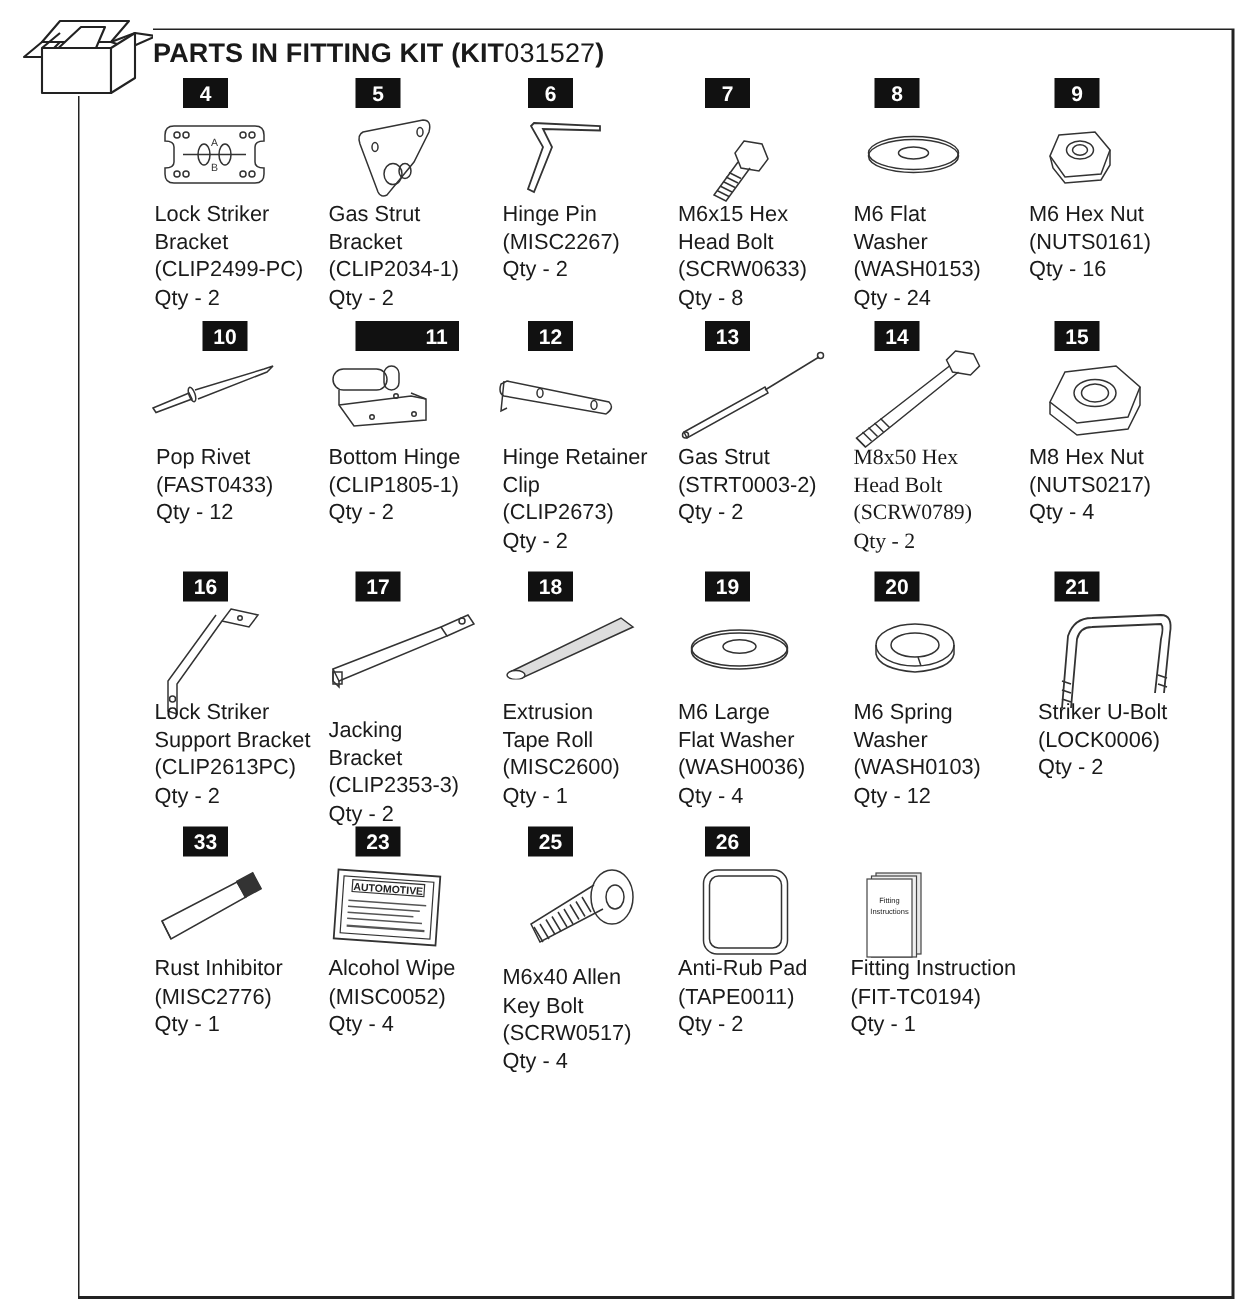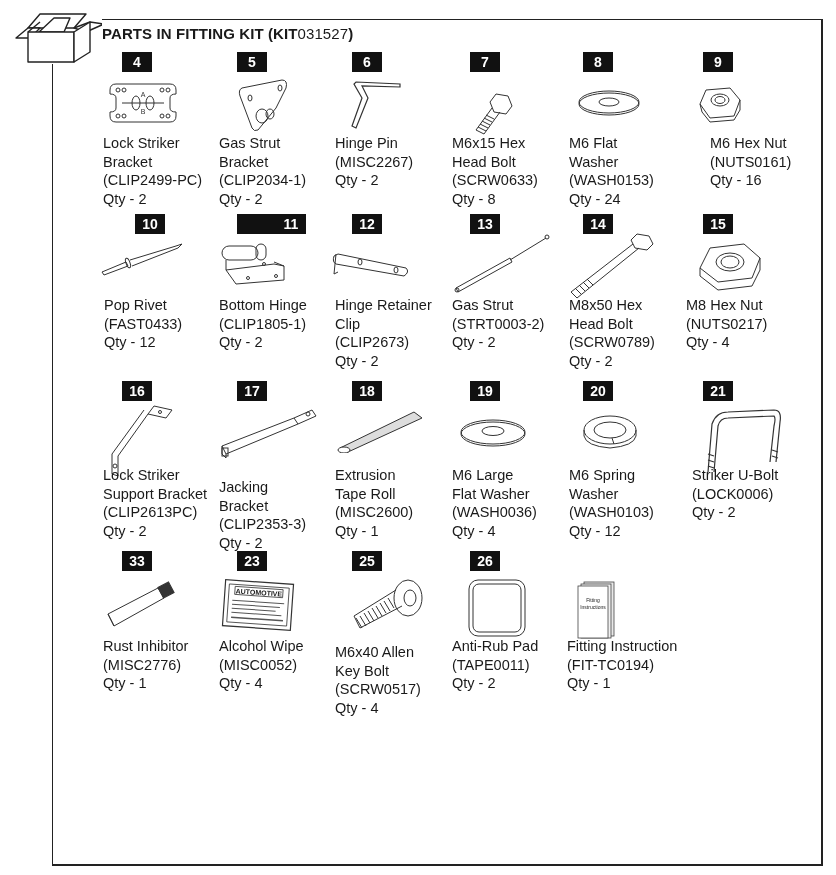--- a/index.html
+++ b/index.html
@@ -1,21 +1,21 @@
 <!DOCTYPE html>
 <html><head>
 <meta charset="utf-8">
 <style>
   html, body { margin:0; padding:0; background:#fff; }
   body { width:836px; height:875px; position:relative; overflow:hidden;
          font-family:"Liberation Sans", sans-serif; color:#1a1a1a; }
   #frame { position:absolute; left:52px; top:19px; width:771px; height:847px;
            border-top:1px solid #222; border-right:2px solid #222; border-bottom:2px solid #222; border-left:1.5px solid #222; box-sizing:border-box; }
   #box-icon { position:absolute; left:12px; top:8px; width:90px; height:56px; background:#fff; }
-  #title { position:absolute; left:102px; top:25px; font-size:15px; font-weight:bold; letter-spacing:0.1px; }
+  #title { position:absolute; left:102px; top:25px; font-size:18px; font-weight:bold; letter-spacing:0.1px; }
   #title .kitnum { font-weight:normal; }
   #title .paren { font-weight:bold; }
   .part { position:absolute; width:120px; }
   .badge { position:absolute; width:30px; height:20px; background:#111; color:#fff;
            font-size:14px; font-weight:bold; text-align:center; line-height:20px; }
   .pic { position:absolute; }
   .desc { position:absolute; font-size:14.5px; line-height:18.5px; white-space:nowrap; }
   .desc div { margin:0; }
 </style>
 </head>
@@ -135,21 +135,21 @@
     <div class="part">
       <div class="badge" style="left: 703px; top: 52px;">9</div>
       <div class="pic" style="left: 694px; top: 82px;"><svg width="50" height="45" viewBox="0 0 50 45">
           <g fill="none" stroke="#333" stroke-width="1">
             <polygon points="12,8 36,6 46,18 40,34 16,36 6,22"></polygon>
             <ellipse cx="26" cy="18" rx="9" ry="6"></ellipse>
             <ellipse cx="26" cy="18" rx="5" ry="3.5"></ellipse>
             <path d="M6,22 L8,30 L16,40 L40,38 L46,28 L46,18"></path>
           </g>
         </svg></div>
-      <div class="desc" style="left: 686px; top: 134px; margin-left: 24px;">
+      <div class="desc" style="left: 686px; top: 134px;">
         <div>M6 Hex Nut</div>
         <div>(NUTS0161)</div>
         <div>Qty - 16</div>
       </div>
     </div>
     <div class="part">
       <div class="badge" style="left: 122px; top: 214px; margin-left: 13px;">10</div>
       <div class="pic" style="left: 100px; top: 242px;"><svg width="85" height="35" viewBox="0 0 85 35">
           <g fill="none" stroke="#333" stroke-width="1">
             <path d="M2,30 L26,20 L28,24 L4,33z"></path>
@@ -217,21 +217,21 @@
     </div>
     <div class="part">
       <div class="badge" style="left: 583px; top: 214px;">14</div>
       <div class="pic" style="left: 567px; top: 232px;"><svg width="90" height="70" viewBox="0 0 90 70">
           <g fill="none" stroke="#333" stroke-width="1">
             <polygon points="70,2 82,4 86,12 80,18 68,16 64,8"></polygon>
             <path d="M66,12 L4,60 L10,66 L72,16"></path>
             <path d="M4,60 L10,66 M8,56 L14,62 M12,53 L18,59 M16,50 L22,56 M20,47 L26,53"></path>
           </g>
         </svg></div>
-      <div class="desc" style="left: 569px; top: 296px;">
+      <div class="desc" style="left: 569px; top: 296px; font-family: Liberation Serif, serif;">
         <div>M8x50 Hex</div>
         <div>Head Bolt</div>
         <div>(SCRW0789)</div>
         <div>Qty - 2</div>
       </div>
     </div>
     <div class="part">
       <div class="badge" style="left: 703px; top: 214px;">15</div>
       <div class="pic" style="left: 694px; top: 240px;"><svg width="70" height="55" viewBox="0 0 70 55">
           <g fill="none" stroke="#333" stroke-width="1">

